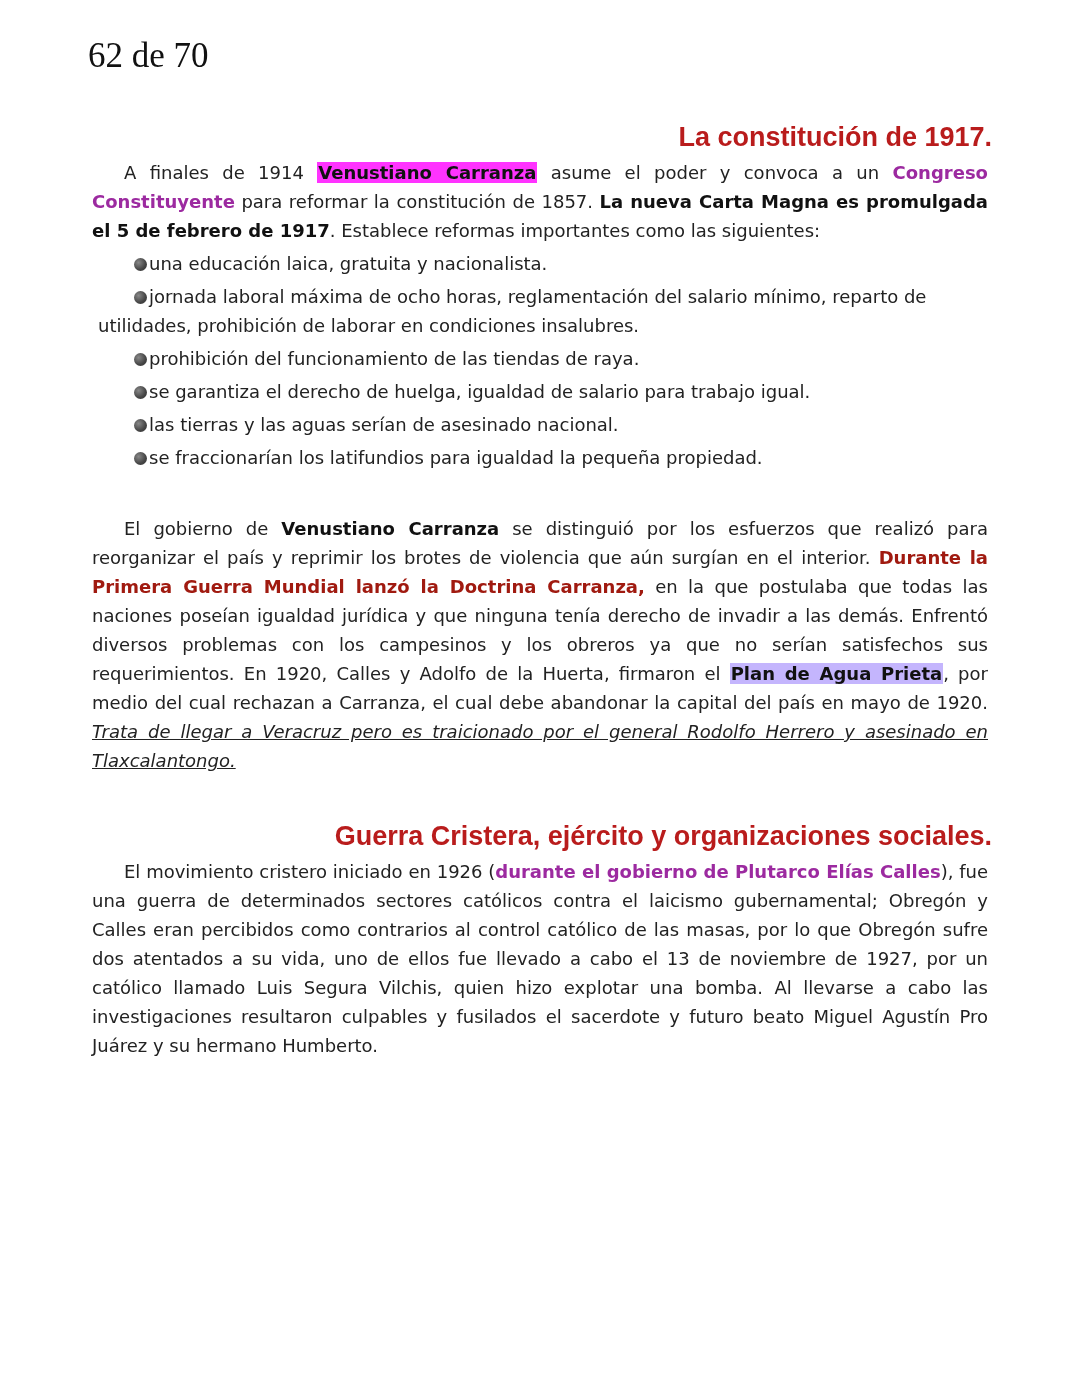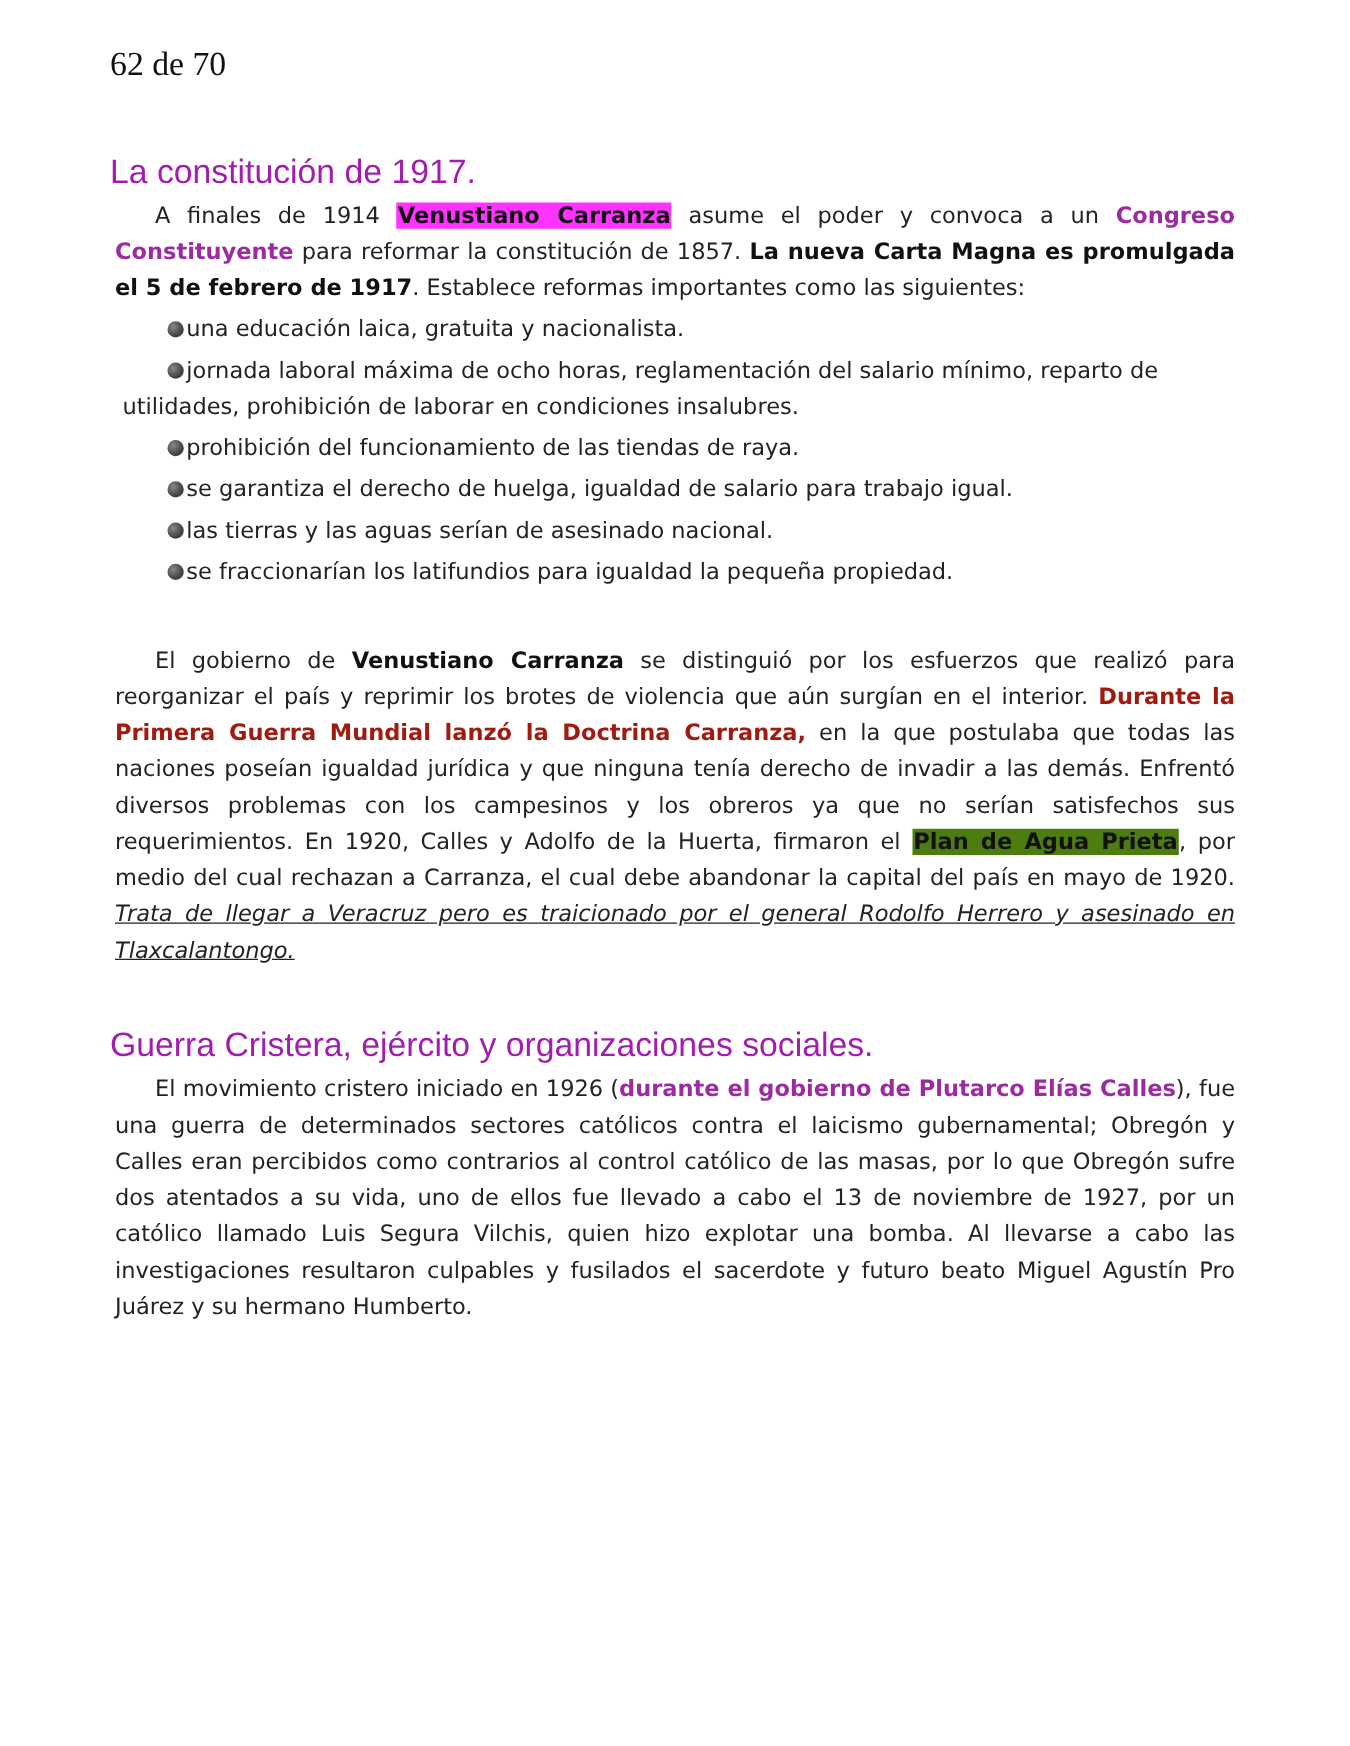--- a/index.html
+++ b/index.html
@@ -1,35 +1,35 @@
 <!DOCTYPE html>
 <html><head>
   <meta charset="utf-8">
   <style>
     html, body { margin: 0; padding: 0; background: #ffffff; }
     body { width: 1080px; height: 1397px; position: relative; overflow: hidden; color: #1a1a1a; }
     .page-num {
       position: absolute; left: 88px; top: 38px;
       font-family: "Liberation Serif", "DejaVu Serif", serif;
-      font-size: 27px; color: #111; line-height: 1;
+      font-size: 35px; color: #111; line-height: 1;
     }
     .content {
       position: absolute; left: 88px; top: 120px; width: 904px;
       font-family: "DejaVu Sans", "Liberation Sans", sans-serif;
       font-size: 18px; line-height: 29px; color: #222;
     }
     h2 {
       font-family: "Liberation Sans", "DejaVu Sans", sans-serif;
-      font-weight: normal; font-size: 27px; text-align: left;
-      margin: 0; line-height: 34px; color: #a21caf;
+      font-weight: bold; font-size: 27px; text-align: right;
+      margin: 0; line-height: 34px; color: #b91c1c;
     }
     p { margin: 4px; text-align: justify; text-indent: 32px; }
     .b { font-weight: bold; color: #111; }
     .hl-pink { background: #ff33ff; font-weight: bold; color: #111; padding: 0 1px; }
-    .hl-cyan { background: #4d7c0f; font-weight: bold; color: #111; padding: 0 1px; }
+    .hl-cyan { background: #c4b5fd; font-weight: bold; color: #111; padding: 0 1px; }
     .purple { color: #9c2aa0; font-weight: bold; }
     .darkred { color: #a01a10; font-weight: bold; }
     .ui { font-style: italic; text-decoration: underline; }
     ul.bullets { list-style: none; margin: 4px 0 0 0; padding: 0; }
     ul.bullets li { position: relative; padding-left: 10px; margin-bottom: 4px; text-indent: 36px; }
     ul.bullets li .dot {
       display: inline-block; width: 13px; height: 13px; border-radius: 50%;
       background: radial-gradient(circle at 35% 35%, #888 0%, #444 60%, #333 100%);
       margin-right: 2px; vertical-align: -1px; text-indent: 0;
     }

